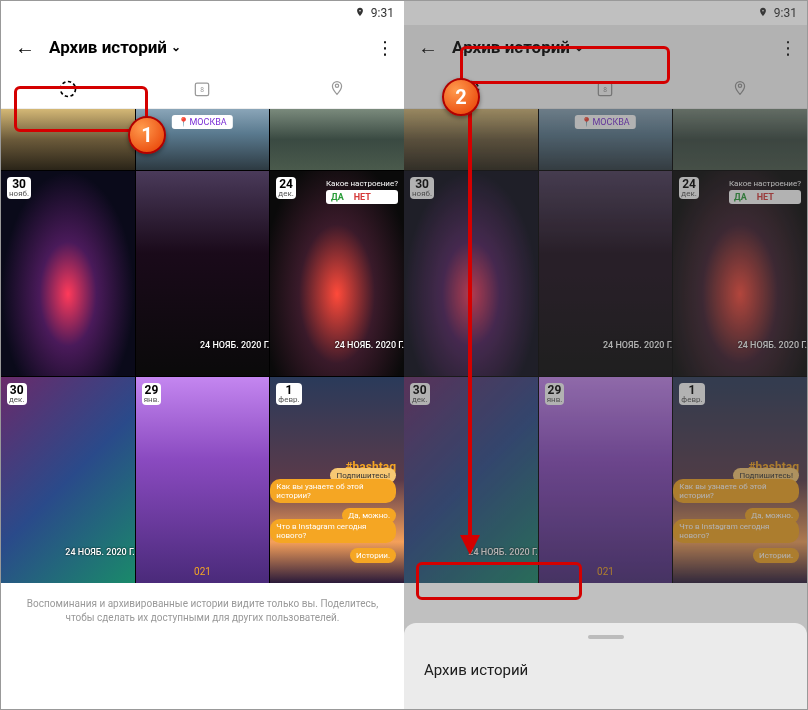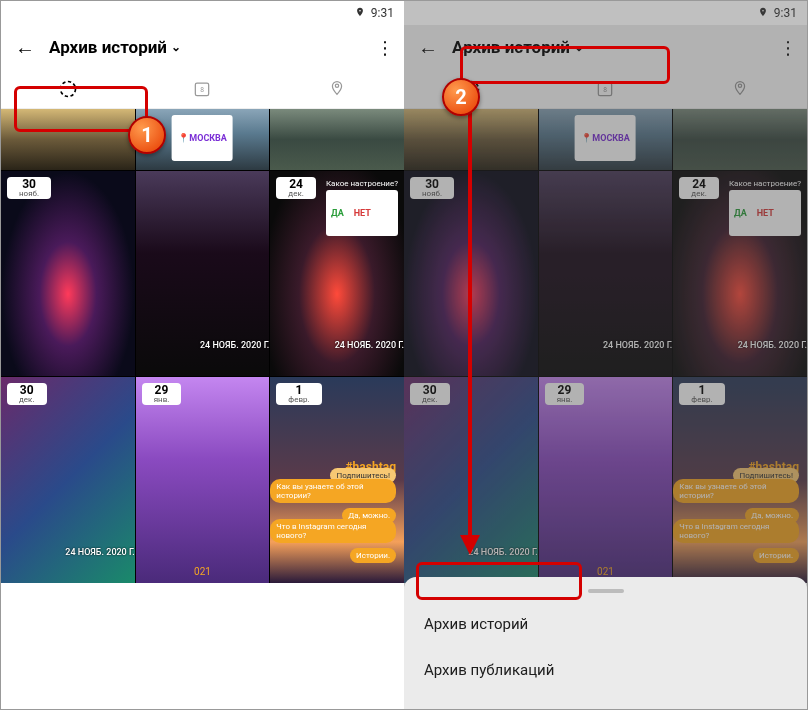--- a/index.html
+++ b/index.html
@@ -15,28 +15,28 @@
 .title .chev{font-size:12px}
 .sp{flex:1}
 .more{font-size:18px;letter-spacing:-2px}
 .tabs{height:40px;display:flex;background:#fff;border-bottom:1px solid #eee}
 .tab{flex:1;display:flex;align-items:center;justify-content:center;color:#999}
 .tab.active{color:#000}
 .tab svg{width:20px;height:20px}
 .grid{display:grid;grid-template-columns:repeat(3,1fr);gap:1px;background:#000}
 .cell{position:relative;aspect-ratio:.65;overflow:hidden;background:#222}
 .cell.short{aspect-ratio:2.2}
-.datepill{position:absolute;top:6px;left:6px;background:#fff;border-radius:4px;padding:1px 12px;text-align:center;line-height:1}
+.datepill{position:absolute;top:6px;left:6px;background:#fff;border-radius:4px;padding:1px 2px;text-align:center;line-height:1}
 .datepill .d{font-size:12px;font-weight:700}
 .datepill .m{font-size:8px;color:#555}
 .cap{position:absolute;bottom:26px;left:0;right:0;text-align:right;color:#fff;font-size:9px;font-weight:500;text-shadow:0 0 2px #000}
-.loc{position:absolute;top:6px;left:50%;transform:translateX(-50%);background:#fff;color:#7b2fd6;font-size:9px;font-weight:700;padding:18px 6px;border-radius:3px}
+.loc{position:absolute;top:6px;left:50%;transform:translateX(-50%);background:#fff;color:#7b2fd6;font-size:9px;font-weight:400;padding:2px 6px;border-radius:3px}
 .poll{position:absolute;top:8px;right:6px;font-size:8px;color:#fff}
 .pollbtns{display:flex;background:#fff;border-radius:3px;overflow:hidden;margin-top:2px}
-.pollbtns span{padding:18px 5px;font-size:9px;font-weight:700}
+.pollbtns span{padding:2px 5px;font-size:9px;font-weight:700}
 .pollbtns .y{color:#2a9d3a}
 .pollbtns .n{color:#d63a3a}
 .stk{position:absolute;right:8px;background:#f5a623;color:#fff;font-size:8px;padding:3px 6px;border-radius:10px}
 .stk.s1{bottom:70px}
 .stk.s2{bottom:48px}
 .stk.s3{bottom:26px}
 .stk.q{background:#f7c873;bottom:92px;color:#333}
 .yr{position:absolute;bottom:6px;left:50%;transform:translateX(-50%);color:#f5a623;font-size:10px;font-weight:400}
 .hash{position:absolute;top:40%;right:8px;color:#f5a623;font-size:12px;font-weight:700}
 .footer{padding:14px 20px;font-size:10px;color:#999;text-align:center;line-height:1.4;background:#fff}
@@ -147,20 +147,21 @@
             <div class="m">февр.</div>
           </div>
           <div class="hash">#hashtag</div>
           <div class="stk q" style="bottom: 100px;">Подпишитесь!</div>
           <div class="stk s1" style="bottom: 80px;">Как вы узнаете об этой истории?</div>
           <div class="stk s2" style="bottom: 60px;">Да, можно.</div>
           <div class="stk s3" style="bottom: 40px;">Что в Instagram сегодня нового?</div>
           <div class="stk s4" style="bottom: 20px;">Истории.</div>
         </div>
       </div>
+  <div class="footer">Воспоминания и архивированные истории видите только вы. Поделитесь, чтобы сделать их доступными для других пользователей.</div>
 </div>
 
 <div class="pane right">
   <div class="status">
     <span>
       <svg width="10" height="10" viewBox="0 0 24 24" fill="#333">
             <path d="M12 2C8 2 5 5 5 9c0 5 7 13 7 13s7-8 7-13c0-4-3-7-7-7zm0 9a2 2 0 110-4 2 2 0 010 4z"></path>
           </svg>
     </span>
     <span>9:31</span>
@@ -245,21 +246,20 @@
           <div class="stk s1" style="bottom: 80px;">Как вы узнаете об этой истории?</div>
           <div class="stk s2" style="bottom: 60px;">Да, можно.</div>
           <div class="stk s3" style="bottom: 40px;">Что в Instagram сегодня нового?</div>
           <div class="stk s4" style="bottom: 20px;">Истории.</div>
         </div>
       </div>
   <div class="overlay"></div>
   <div class="sheet">
     <div class="handle"></div>
     <div class="sheet-item">Архив историй</div>
-    <div class="sheet-item">Архив публикаций</div>
   </div>
 </div>
 
 </div>
 
 <div class="hl" style="left:14px;top:86px;width:134px;height:46px"></div>
 <div class="badge" style="left:128px;top:116px">
     <span>1</span>
   </div>
 

